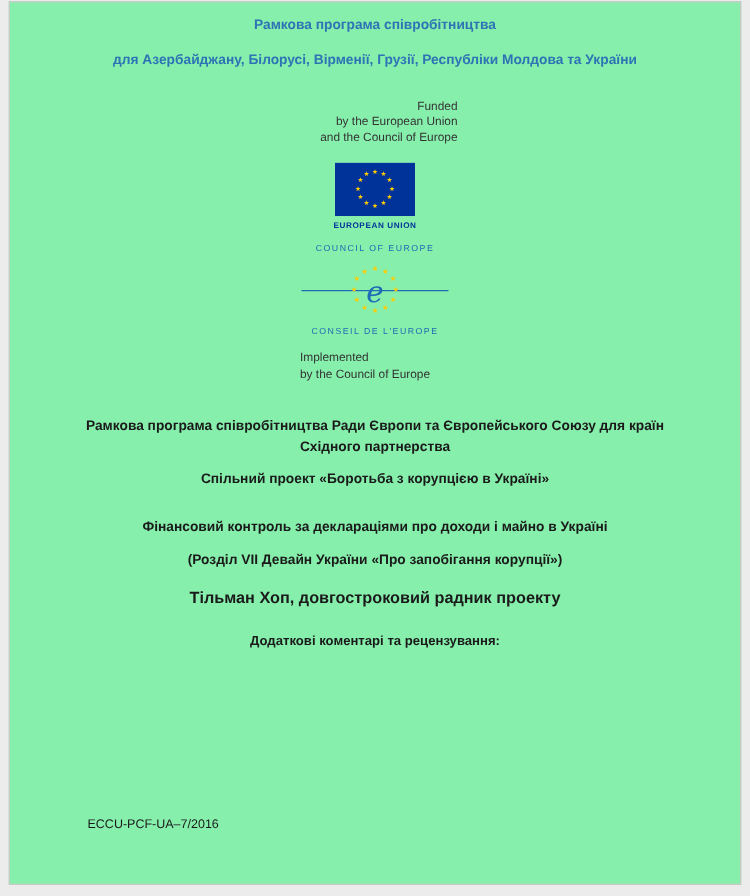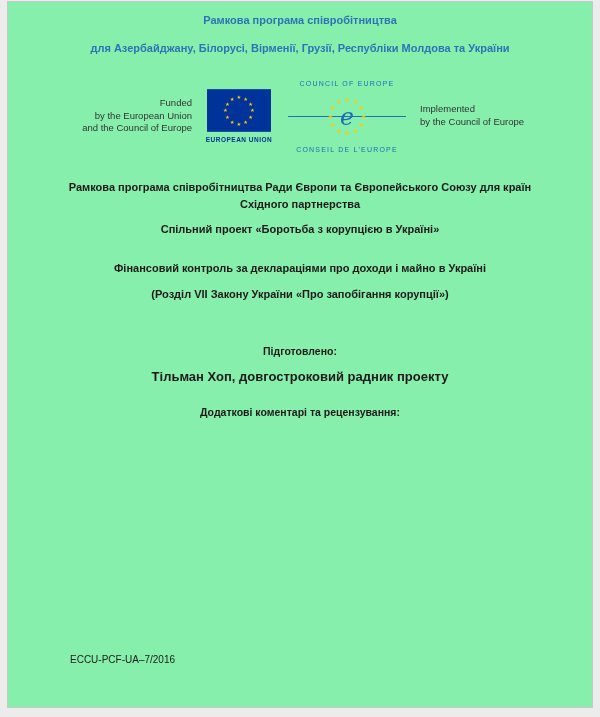--- a/index.html
+++ b/index.html
@@ -35,20 +35,21 @@
   }
   .hdr-1 { margin-top: 12px; }
   .hdr-2 { margin-top: 14px; }
 
   .logo-row {
     margin-top: 24px;
     display: flex;
     justify-content: center;
     align-items: center;
     gap: 12px;
+    flex-direction: column;
   }
   .funded-text {
     white-space: pre-line;
     text-align: right;
     font-size: 9.5px;
     color: #333333;
     line-height: 1.35;
     width: 132px;
   }
   .implemented-text {
@@ -178,22 +179,21 @@
       </div>
 
       <div class="implemented-text">Implemented
 by the Council of Europe</div>
     </div>
 
     <div class="center-bold program-line">Рамкова програма співробітництва Ради Європи та Європейського Союзу для країн Східного партнерства</div>
     <div class="center-bold project-line">Спільний проект «Боротьба з корупцією в Україні»</div>
 
     <div class="center-bold title-main">Фінансовий контроль за деклараціями про доходи і майно в Україні</div>
-    <div class="center-bold title-sub">(Розділ VII Закону України «Про запобігання корупції»)</div>
+    <div class="center-bold title-sub">(Розділ VII Девайн України «Про запобігання корупції»)</div>
 
-    <div class="prepared-label">Підготовлено:</div>
     <div class="center-reg prepared-by">Тільман Хоп, довгостроковий радник проекту</div>
 
     <div class="comments-label">Додаткові коментарі та рецензування:</div>
 
     <div class="doc-ref">ECCU-PCF-UA–7/2016</div>
   </div>
 </div>
 
 </body></html>

